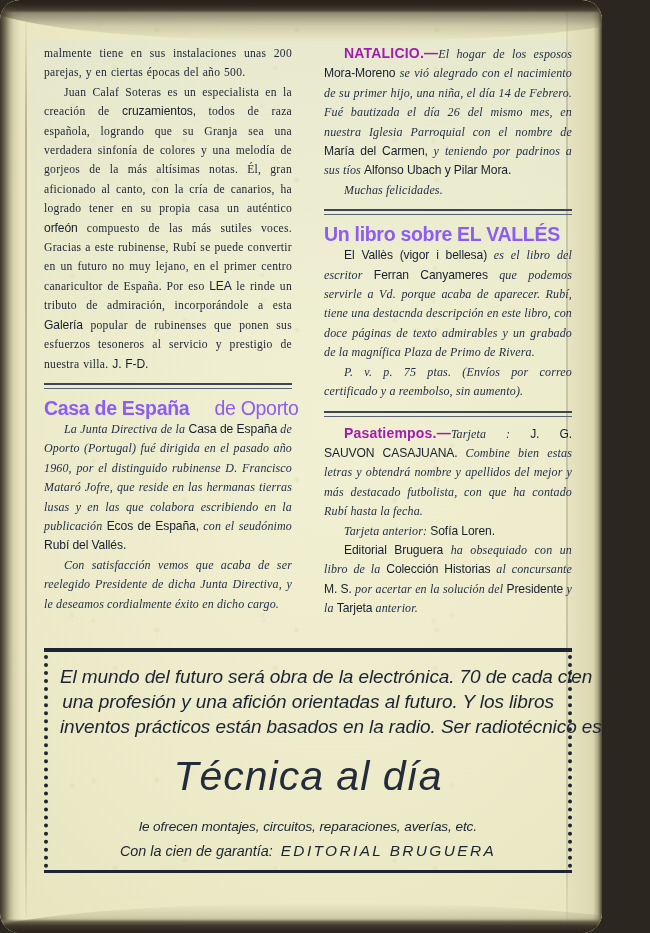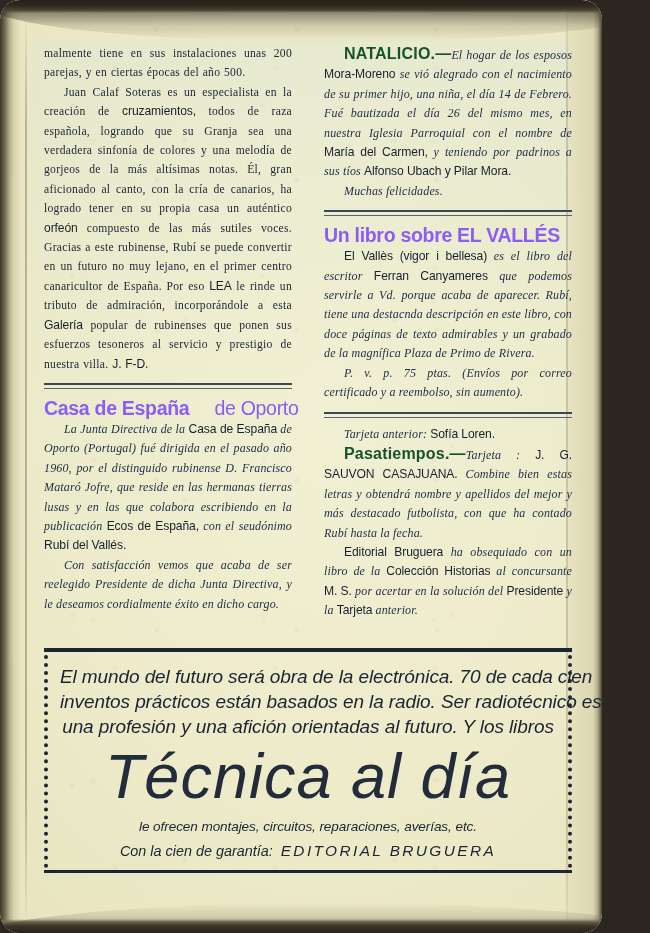--- a/index.html
+++ b/index.html
@@ -167,23 +167,23 @@
     font-style: normal;
     font-weight: normal;
     font-size: 12.1px;
     letter-spacing: -.1px;
     color: #17202f;
   }
   .lead {
     font-family: "Liberation Sans", sans-serif;
     font-weight: bold;
     font-style: normal;
-    font-size: 16px;
+    font-size: 14px;
     letter-spacing: .2px;
-    color: #14532d;
+    color: #a21caf;
   }
 
   
   .section-title {
     font-family: "Liberation Sans", sans-serif;
     font-weight: bold;
     font-size: 19.5px;
     line-height: 24px;
     color: #8b5cf6;
     letter-spacing: -.3px;
@@ -233,21 +233,21 @@
     line-height: 25px;
     color: #1a2433;
     text-align: center;
     letter-spacing: -.1px;
     white-space: nowrap;
   }
   .ad-headline {
     font-family: "Liberation Sans", sans-serif;
     font-style: italic;
     font-weight: normal;
-    font-size: 63px;
+    font-size: 41px;
     line-height: 70px;
     text-align: center;
     color: #222c3a;
     letter-spacing: 1px;
     margin: 2px 0 4px 0;
     white-space: nowrap;
   }
   .ad-line.small {
     font-size: 13.6px;
     line-height: 23px;
@@ -327,36 +327,36 @@
           <h2 class="section-title"><span>Un libro sobre </span><span>EL VALLÉS</span></h2>
 
           <p class="script indent"><b>El Vallès (vigor i bellesa)</b><span> es el libro del escritor </span><b>Ferran Canyameres</b><span> que podemos servirle a Vd. porque acaba de aparecer. Rubí, tiene una destacnda descripción en este libro, con doce páginas de texto admirables y un grabado de la magnífica Plaza de Primo de Rivera.</span></p>
 
           <p class="script indent"><span>P. v. p. 75 ptas. (Envíos por correo certificado y a reembolso, sin aumento).</span></p>
         </div>
 
         <div class="rule-double"></div>
 
         <div>
+          <p class="script indent"><span class="lead">Pasatiempos.</span><span class="lead">—</span><span>Tarjeta : </span><b>J. G. SAUVON CASAJUANA.</b><span> Combine bien estas letras y obtendrá nombre y apellidos del mejor y más destacado futbolista, con que ha contado Rubí hasta la fecha.</span></p>
+
           <p class="script indent"><span>Tarjeta anterior: </span><b>Sofía Loren.</b></p>
-
-          <p class="script indent"><span class="lead">Pasatiempos.</span><span class="lead">—</span><span>Tarjeta : </span><b>J. G. SAUVON CASAJUANA.</b><span> Combine bien estas letras y obtendrá nombre y apellidos del mejor y más destacado futbolista, con que ha contado Rubí hasta la fecha.</span></p>
 
           <p class="script indent"><b>Editorial Bruguera</b><span> ha obsequiado con un libro de la </span><b>Colección Historias</b><span> al concursante </span><b>M. S.</b><span> por acertar en la solución del </span><b>Presidente</b><span> y la </span><b>Tarjeta</b><span> anterior.</span></p>
         </div>
 
       </div>
     </div>
 
     <div class="ad">
       <div class="ad-rule-top"></div>
       <div class="ad-box">
         <p class="ad-line">El mundo del futuro será obra de la electrónica. 70 de cada cien</p>
+        <p class="ad-line">una profesión y una afición orientadas al futuro. Y los libros</p>
         <p class="ad-line">inventos prácticos están basados en la radio. Ser radiotécnico es</p>
-        <p class="ad-line">una profesión y una afición orientadas al futuro. Y los libros</p>
         <p class="ad-headline">Técnica al día</p>
         <p class="ad-line small">le ofrecen montajes, circuitos, reparaciones, averías, etc.</p>
         <p class="ad-footline"><span>Con la cien de garantía:</span>&nbsp;&nbsp;<span class="publisher">EDITORIAL BRUGUERA</span></p>
       </div>
       <div class="ad-rule-bottom"></div>
     </div>
 
   </div>
 </div>
 

